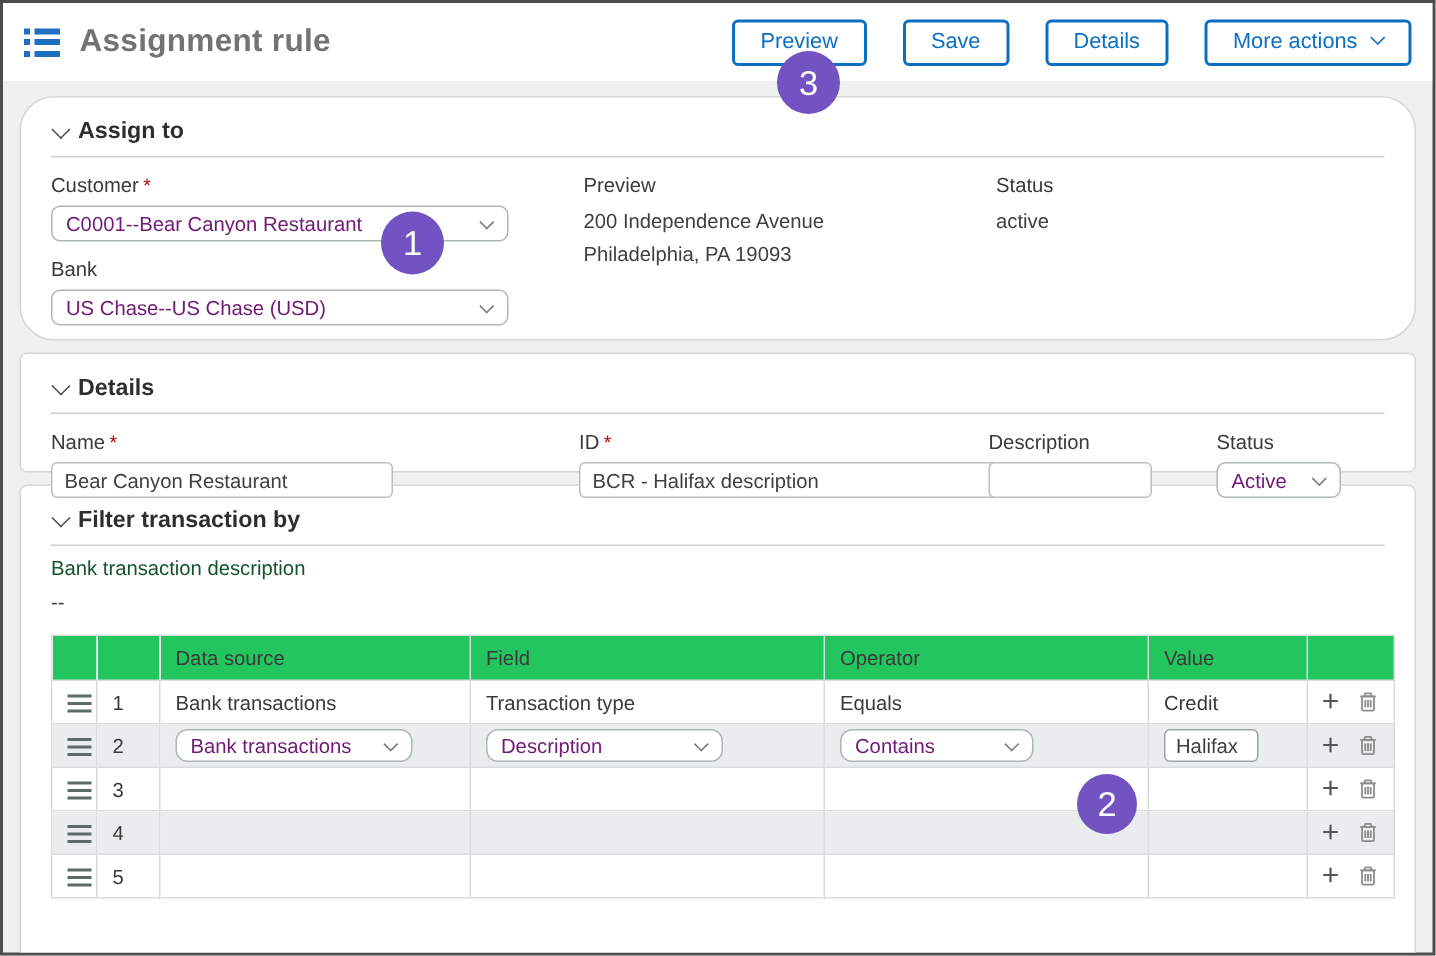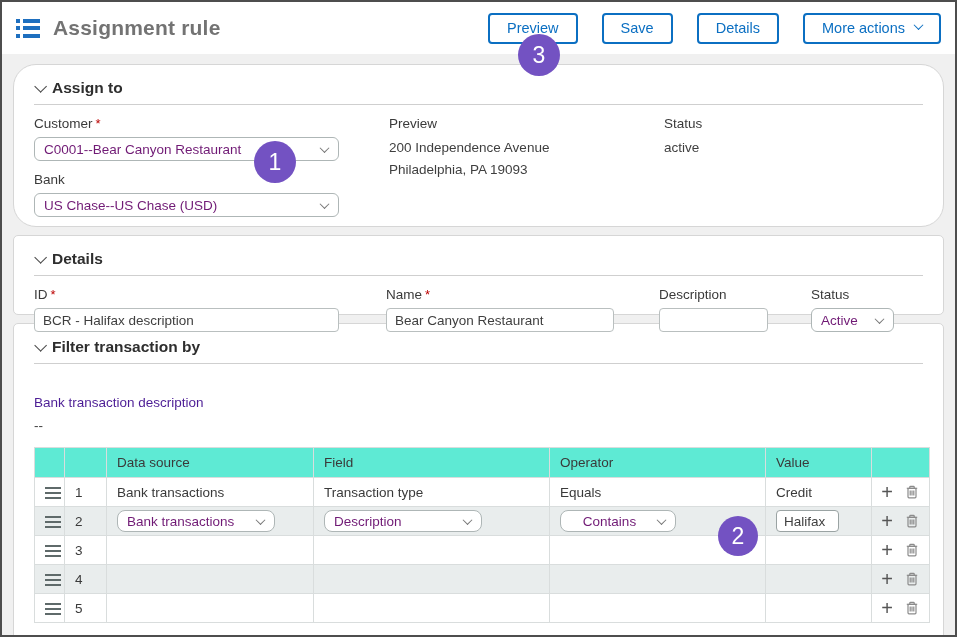--- a/index.html
+++ b/index.html
@@ -55,37 +55,37 @@
   
   .assign-grid { display:grid; grid-template-columns:355px 275px 1fr; }
   .w-305 { width:305px; }
   .static-line { font-size:13.5px; color:#3f3f3f; line-height:22px; }
 
   
   .details-grid { display:grid; grid-template-columns:352px 273px 152px 1fr; }
   .w-83  { width:83px; }
 
   
-  .filter-sub-label { font-size:13.5px; color:#4c1d95; margin-top:31px; }
+  .filter-sub-label { font-size:13.5px; color:#14532d; margin-top:7px; }
   .filter-sub-value { font-size:13.5px; color:#3f3f3f; margin-top:8px; }
   table.rules { border-collapse:collapse; table-layout:fixed; width:895px; margin-top:14px; font-size:13.5px; }
   table.rules th, table.rules td { border:1px solid #d9dddd; height:29px; padding:0 10px; text-align:left; font-weight:normal; color:#3a3a3a; overflow:hidden; white-space:nowrap; }
-  table.rules th { background:#5eead4; height:30px; }
+  table.rules th { background:#22c55e; height:30px; }
   tr.row-even td { background:#e9eded; }
   td.c-drag, th.c-drag { padding:0; text-align:center; }
   td.c-num, th.c-num { text-align:center; padding:0; }
   td.c-actions { padding:0; }
   .drag-handle { display:inline-flex; flex-direction:column; gap:3px; cursor:grab; vertical-align:middle; }
   .drag-handle i { display:block; width:16px; height:2px; background:#5f6a6a; }
   .actions-wrap { display:flex; align-items:center; justify-content:center; gap:11px; }
   .plus-icon { font-size:20px; font-weight:300; color:#555; cursor:pointer; line-height:1; }
   .trash-icon { cursor:pointer; display:flex; }
   .cell-select { height:22px; border-radius:8px; }
   .cell-select.w-158 { width:158px; }
-  .cell-select.w-113 { width:116px;justify-content:center; }
+  .cell-select.w-113 { width:129px; }
   .cell-input { width:63px; height:22px; border:1px solid #9aa3a3; border-radius:4px; padding:0 7px; font-size:13.5px; font-family:inherit; color:#3f3f3f; }
 
   
   .badge {
     position:absolute; width:42px; height:42px; border-radius:50%;
     background:#7352c2; color:#fff; display:flex; align-items:center; justify-content:center;
     font-size:23px; z-index:10;
   }
   .badge-1 { left:252px; top:139px; }
   .badge-2 { left:716px; top:514px; width:40px; height:40px; }
@@ -156,29 +156,29 @@
   </div>
 
   <div class="panel panel-2">
     <div class="section-head">
       <span class="section-chev"></span>
       <span class="section-title">Details</span>
     </div>
     <div class="details-grid">
       <div>
         <div class="field-label">
+          <span>Name</span><span class="req">*</span>
+        </div>
+        <input class="ctl-input" style="width: 228px;" value="Bear Canyon Restaurant">
+      </div>
+      <div>
+        <div class="field-label">
           <span>ID</span><span class="req">*</span>
         </div>
         <input class="ctl-input w-305" style="width: 305px;" value="BCR - Halifax description">
-      </div>
-      <div>
-        <div class="field-label">
-          <span>Name</span><span class="req">*</span>
-        </div>
-        <input class="ctl-input" style="width: 228px;" value="Bear Canyon Restaurant">
       </div>
       <div>
         <div class="field-label">Description</div>
         <input class="ctl-input" style="width: 109px;" value="">
       </div>
       <div>
         <div class="field-label">Status</div>
         <div class="ctl-select w-83">
           <span>Active</span>
           <span class="chev"></span>

